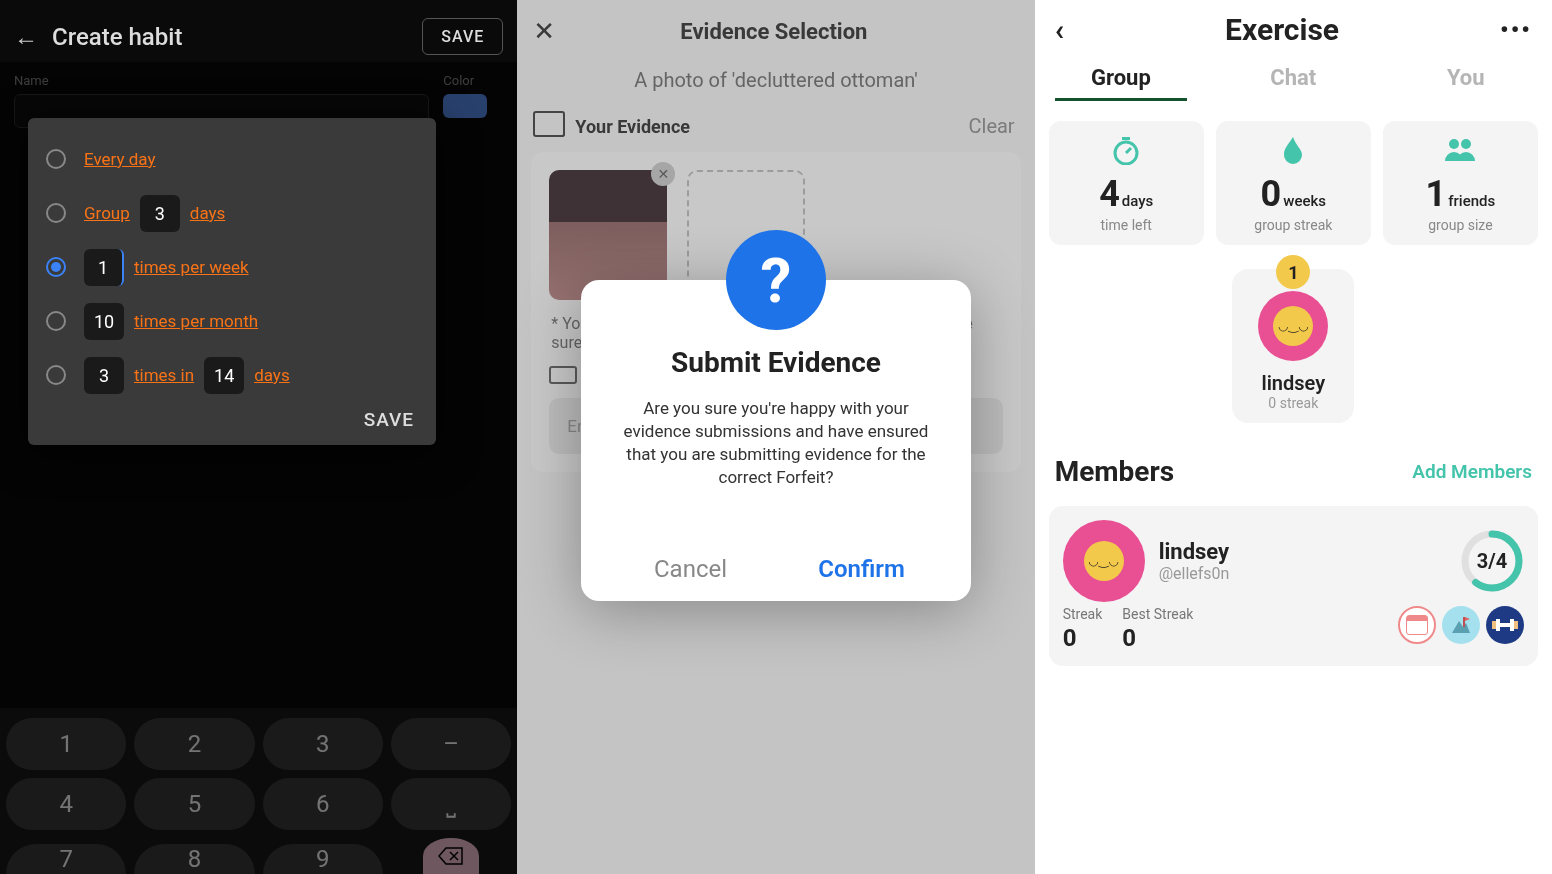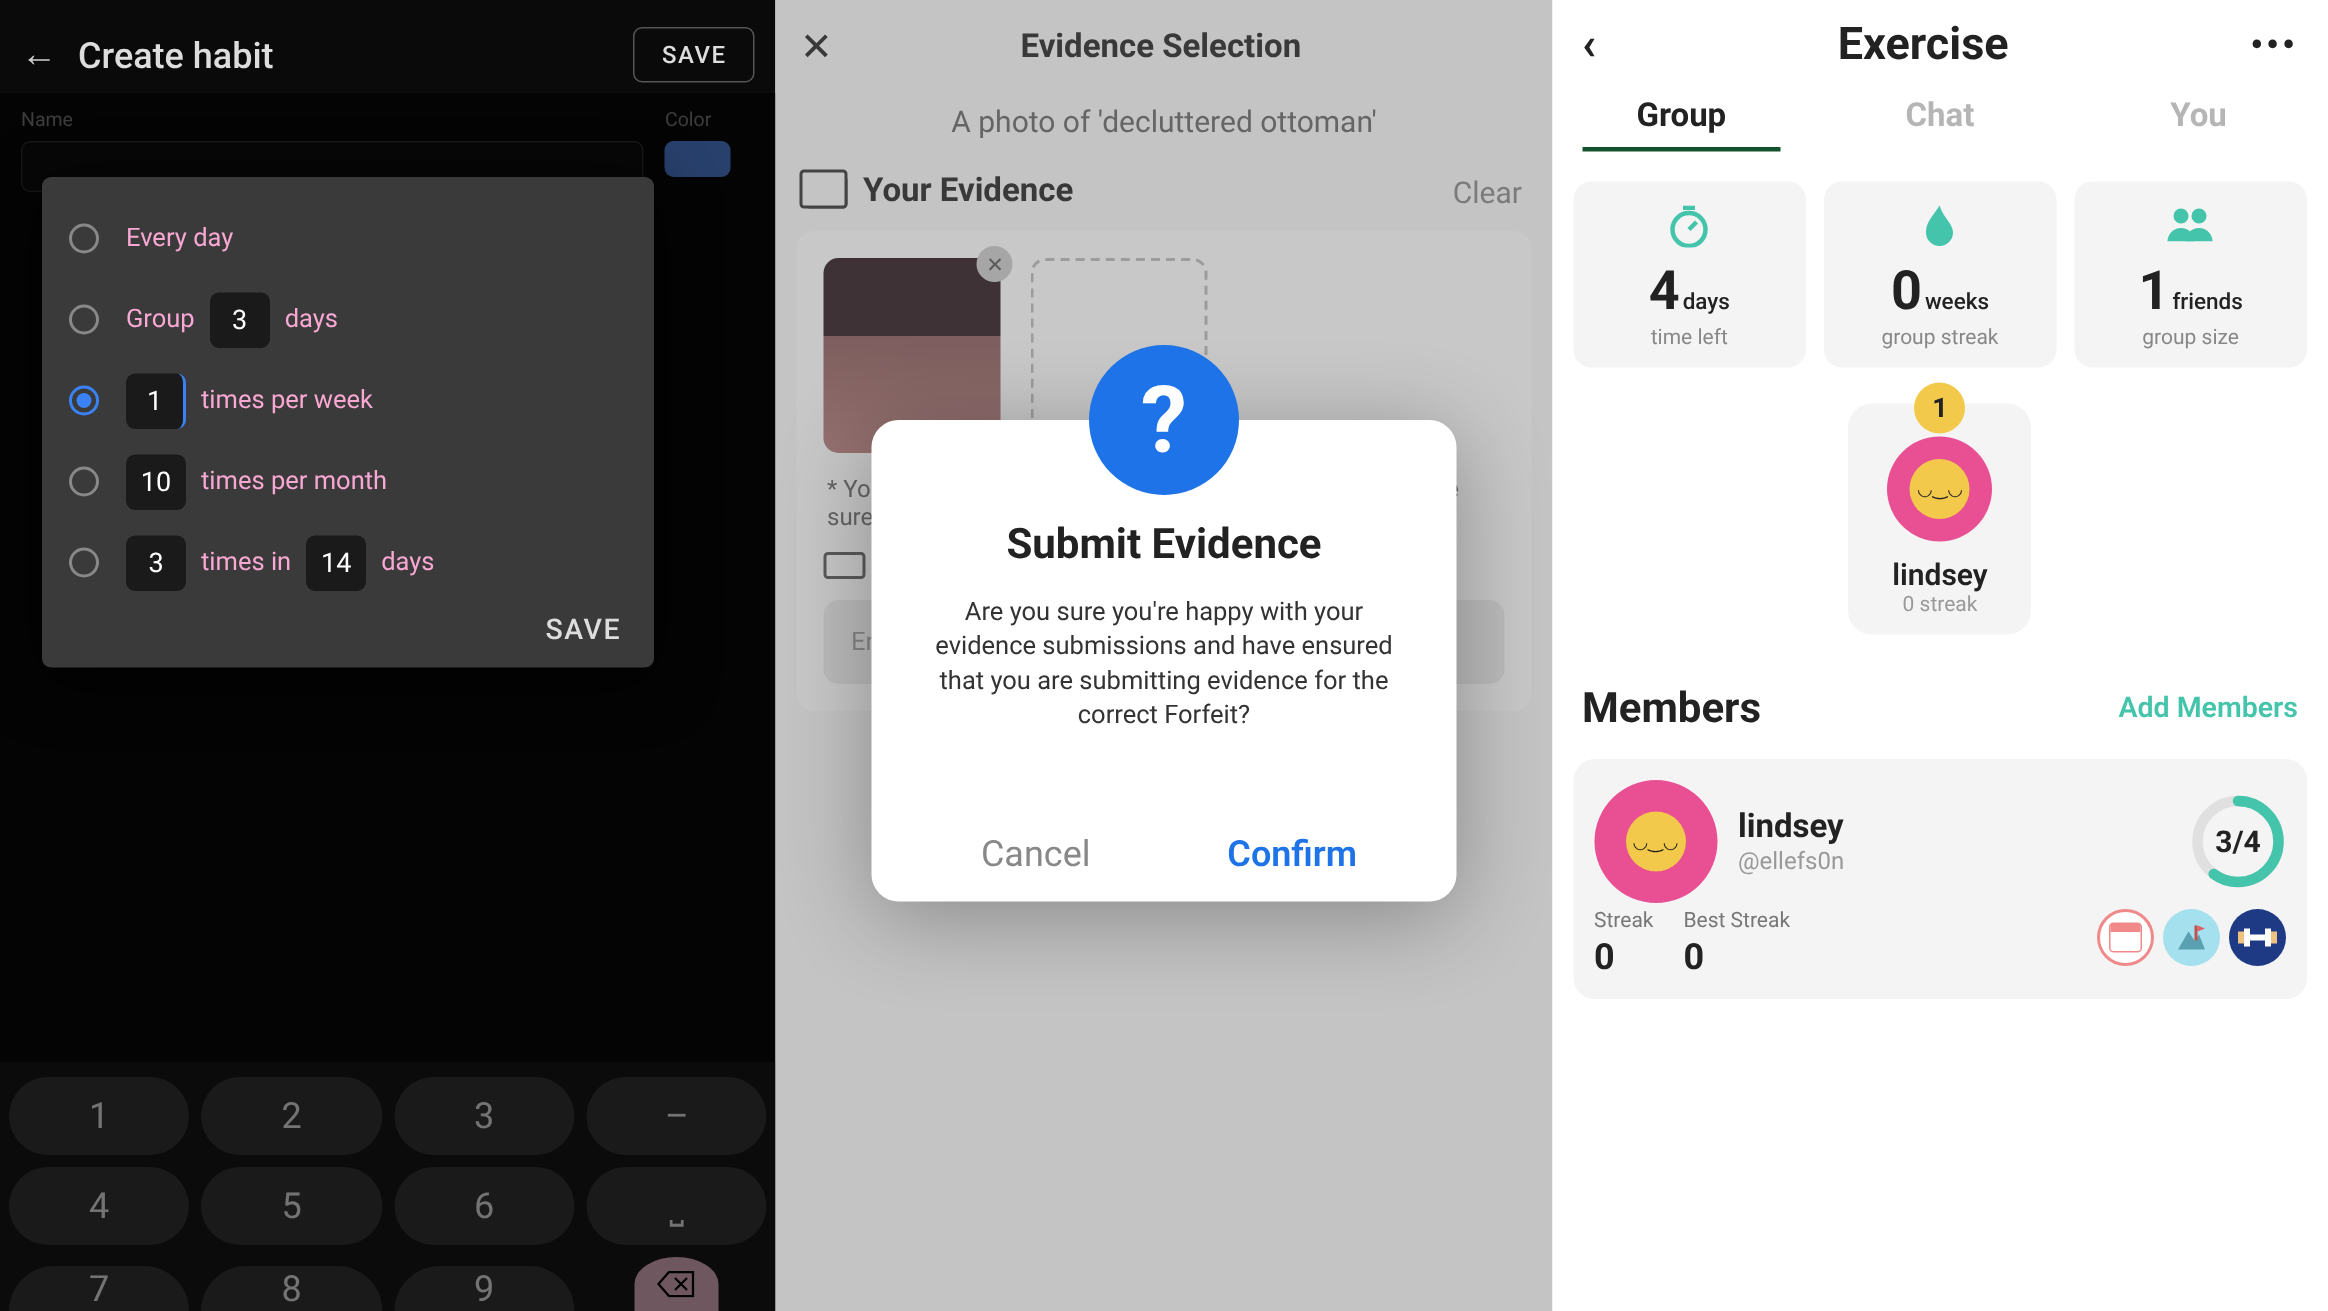--- a/index.html
+++ b/index.html
@@ -20,40 +20,40 @@
 .s1-field { background: #111; border: 1px solid #333; border-radius: 6px; height: 34px; width: 100%; }
 .s1-color-sw { background: #5a8ef0; border-radius: 6px; height: 24px; width: 44px; margin-top: 4px; }
 .s1-popup { position: absolute; top: 118px; left: 28px; width: 408px; background: #3a3a3a; border-radius: 6px; padding: 14px 18px 10px; box-shadow: 0 8px 40px rgba(0,0,0,0.8); z-index: 3; }
 .s1-opt { display: flex; align-items: center; gap: 18px; height: 54px; }
 .s1-radio { width: 20px; height: 20px; border: 2px solid #888; border-radius: 50%; display: inline-flex; align-items: center; justify-content: center; flex-shrink: 0; }
 .s1-radio.sel { border-color: #3b82f6; }
 .s1-radio.sel::after { content: ""; width: 10px; height: 10px; border-radius: 50%; background: #3b82f6; }
 .s1-opt-body { display: flex; align-items: center; gap: 10px; flex-wrap: wrap; }
 .s1-num { background: #1a1a1a; color: #fff; padding: 8px 0; width: 40px; text-align: center; border-radius: 6px; font-size: 18px; border: none; }
 .s1-num.cur { border-right: 2px solid #3b82f6; }
-.s1-opt-text { color: #f9a8d4; font-size: 17px; }
+.s1-opt-text { color: #f97316; font-size: 17px; text-decoration: underline; }
 .s1-save-pop { text-align: right; padding: 6px 4px 4px; font-size: 19px; letter-spacing: 1px; color: #ddd; font-weight: 500; }
 .s1-dim { position: absolute; inset: 62px 0 0 0; background: rgba(0,0,0,0.55); z-index: 2; }
 
 .keypad { position: absolute; bottom: 0; left: 0; right: 0; background: #1a1a1a; padding: 10px 6px 0; display: grid; grid-template-columns: repeat(4, 1fr); gap: 8px; }
 .key { background: #3a3a3a; height: 52px; border-radius: 30px; display: flex; align-items: center; justify-content: center; font-size: 24px; color: #fff; }
 .key.partial { height: 30px; align-self: end; border-bottom-left-radius: 0; border-bottom-right-radius: 0; }
 .key-del { background: #f5c2d6; color: #000; width: 56px; height: 36px; border-radius: 50% 50% 0 0; justify-self: center; display:flex; align-items:center; justify-content:center; }
 
 
 .s2 { background: #f7f7f7; color: #222; }
 .s2-dim { position: absolute; inset: 0; background: rgba(100,100,100,0.35); z-index: 2; }
 .s2-header { display: flex; align-items: center; padding: 16px; }
 .s2-x { font-size: 26px; font-weight: 300; cursor: pointer; }
 .s2-title { flex: 1; text-align: center; font-size: 22px; font-weight: 700; }
 .s2-sub { text-align: center; font-size: 20px; color: #666; padding: 6px 0 18px; }
 .s2-ev-row { display: flex; align-items: center; padding: 4px 20px 14px; gap: 10px; }
 .s2-ev-ico { width: 28px; height: 22px; border: 2px solid #333; border-radius: 3px; position: relative; }
 .s2-ev-ico::before { content: ""; position: absolute; top: -6px; left: -6px; width: 28px; height: 22px; border: 2px solid #333; border-radius: 3px; background: #f7f7f7; }
-.s2-ev-title { flex: 1; font-size: 22px; font-weight: 700; }
+.s2-ev-title { flex: 1; font-size: 18px; font-weight: 700; }
 .s2-clear { font-size: 20px; color: #888; }
 .s2-card { margin: 0 14px; background: #fdfdfd; border-radius: 12px; padding: 18px; }
 .s2-thumbs { display: flex; gap: 20px; }
 .s2-thumb { width: 118px; height: 130px; border-radius: 10px; position: relative; }
 .s2-thumb1 { background: linear-gradient(180deg,#2b1820 40%, #8b5a5a 40%, #b37a7a 100%); }
 .s2-thumb-x { position: absolute; top: -8px; right: -8px; width: 24px; height: 24px; background: #c9c9c9; border-radius: 50%; display: flex; align-items: center; justify-content: center; font-size: 14px; color: #555; }
 .s2-dashed { border: 2px dashed #bbb; }
 .s2-note { font-size: 16px; color: #666; padding: 14px 2px 0; }
 .s2-kbd-ico { width: 28px; height: 18px; border: 2px solid #555; border-radius: 3px; margin: 14px 0;}
 .s2-input { background: #ececec; border-radius: 10px; padding: 18px; color: #999; font-size: 17px; }

